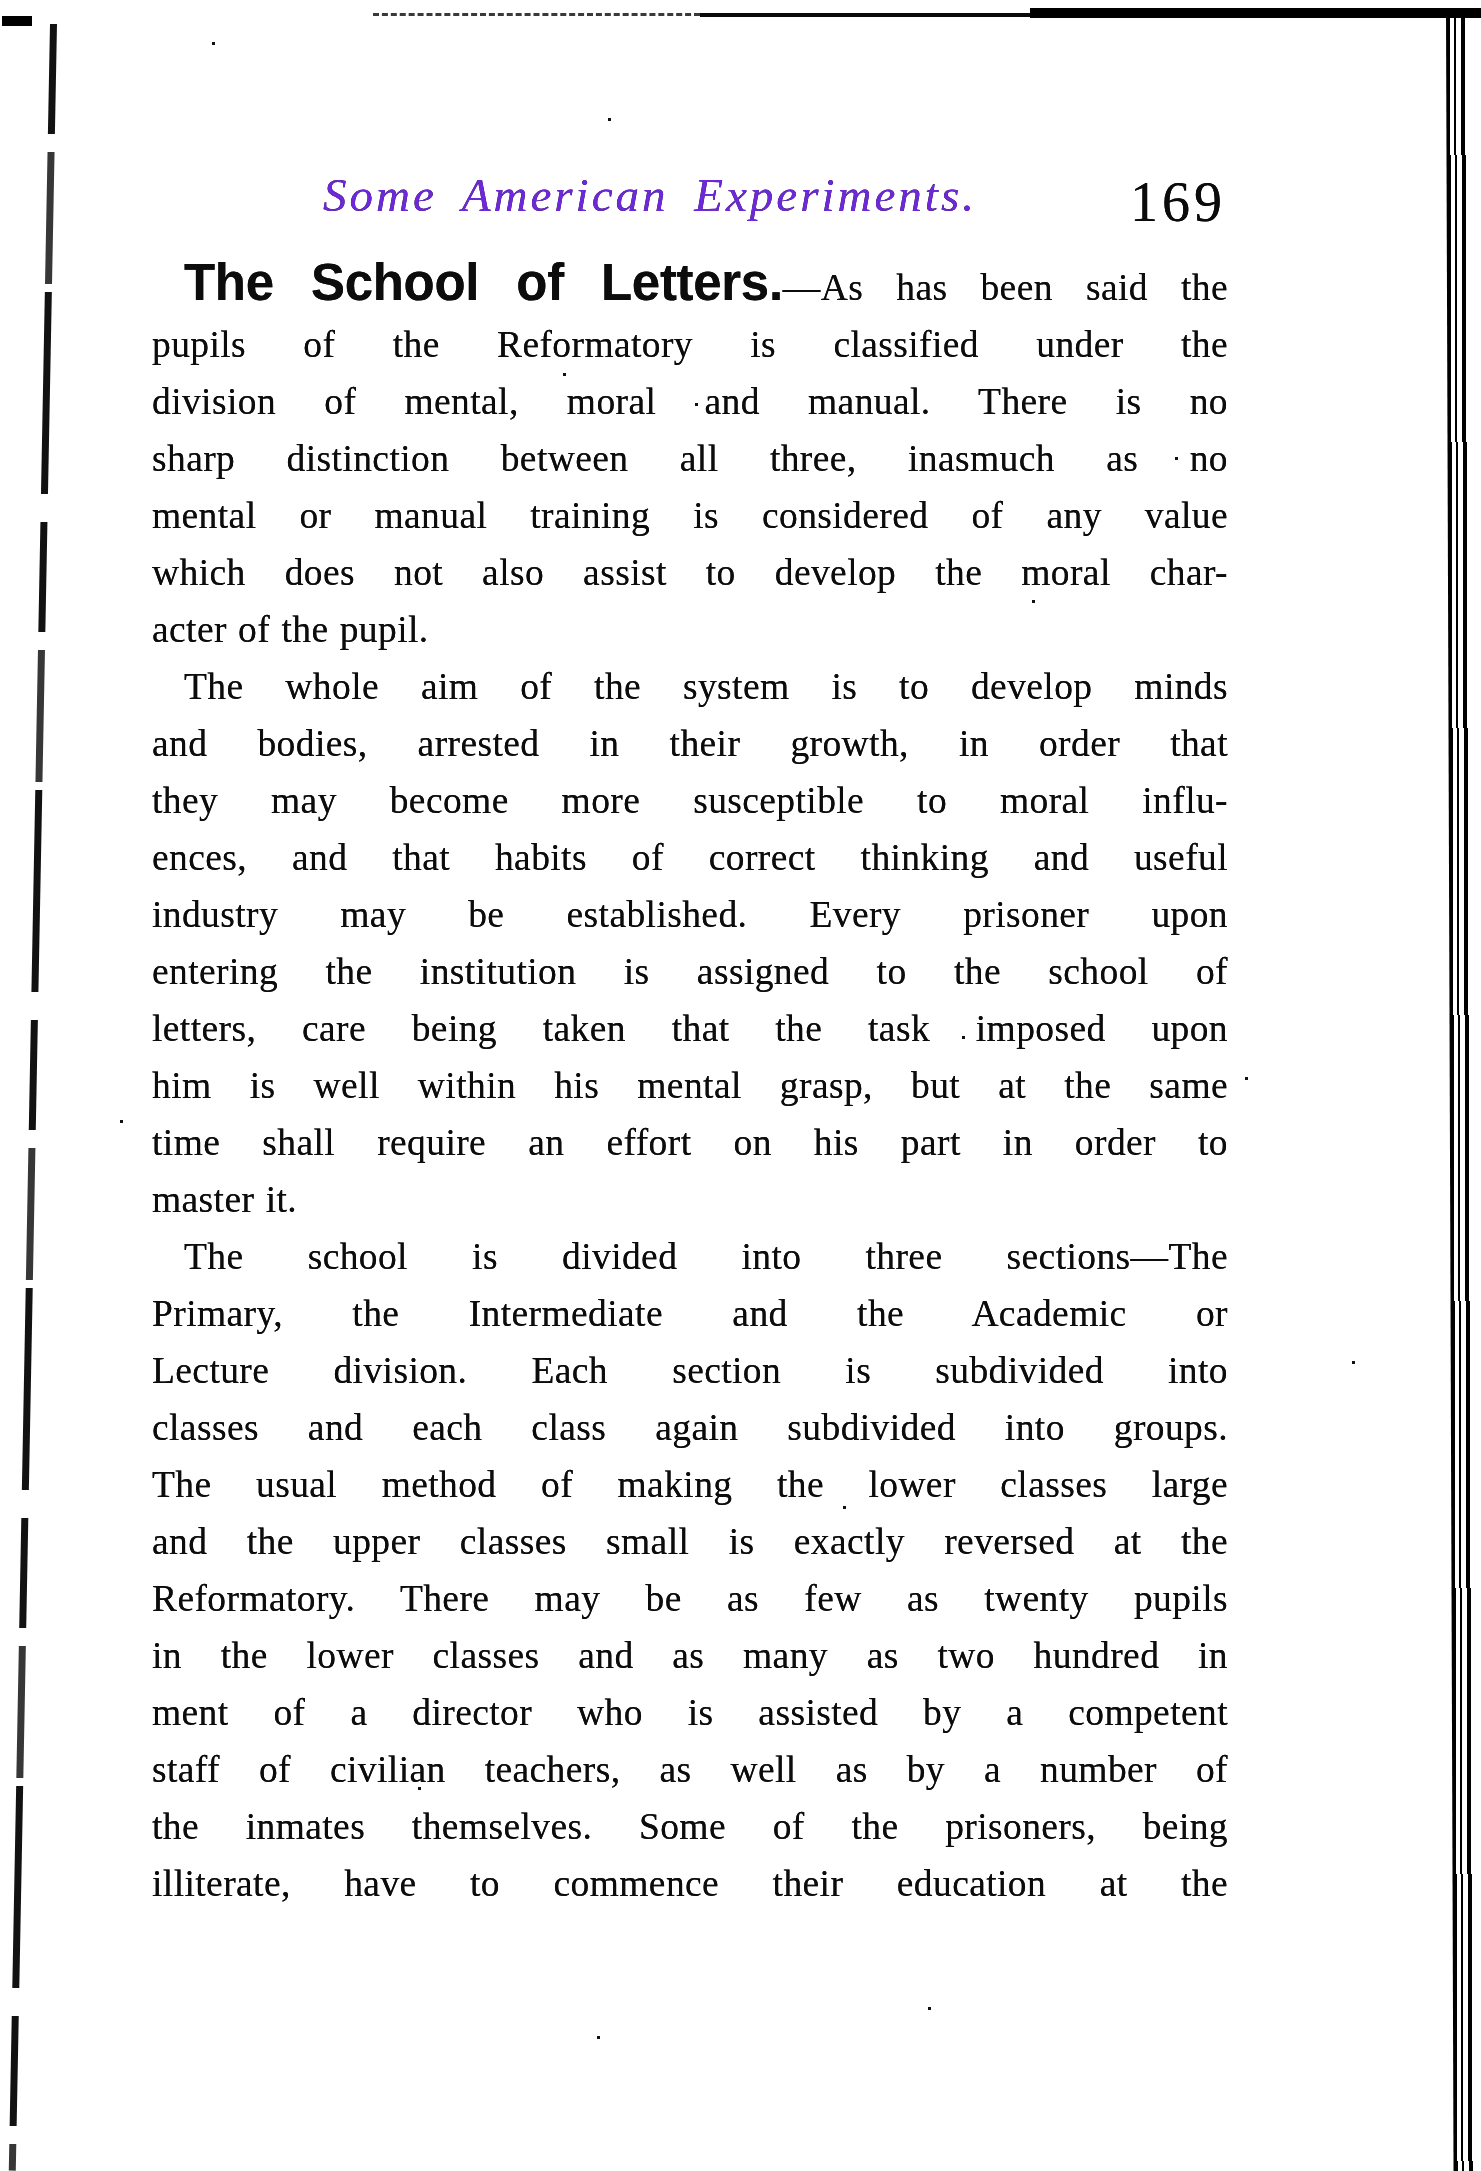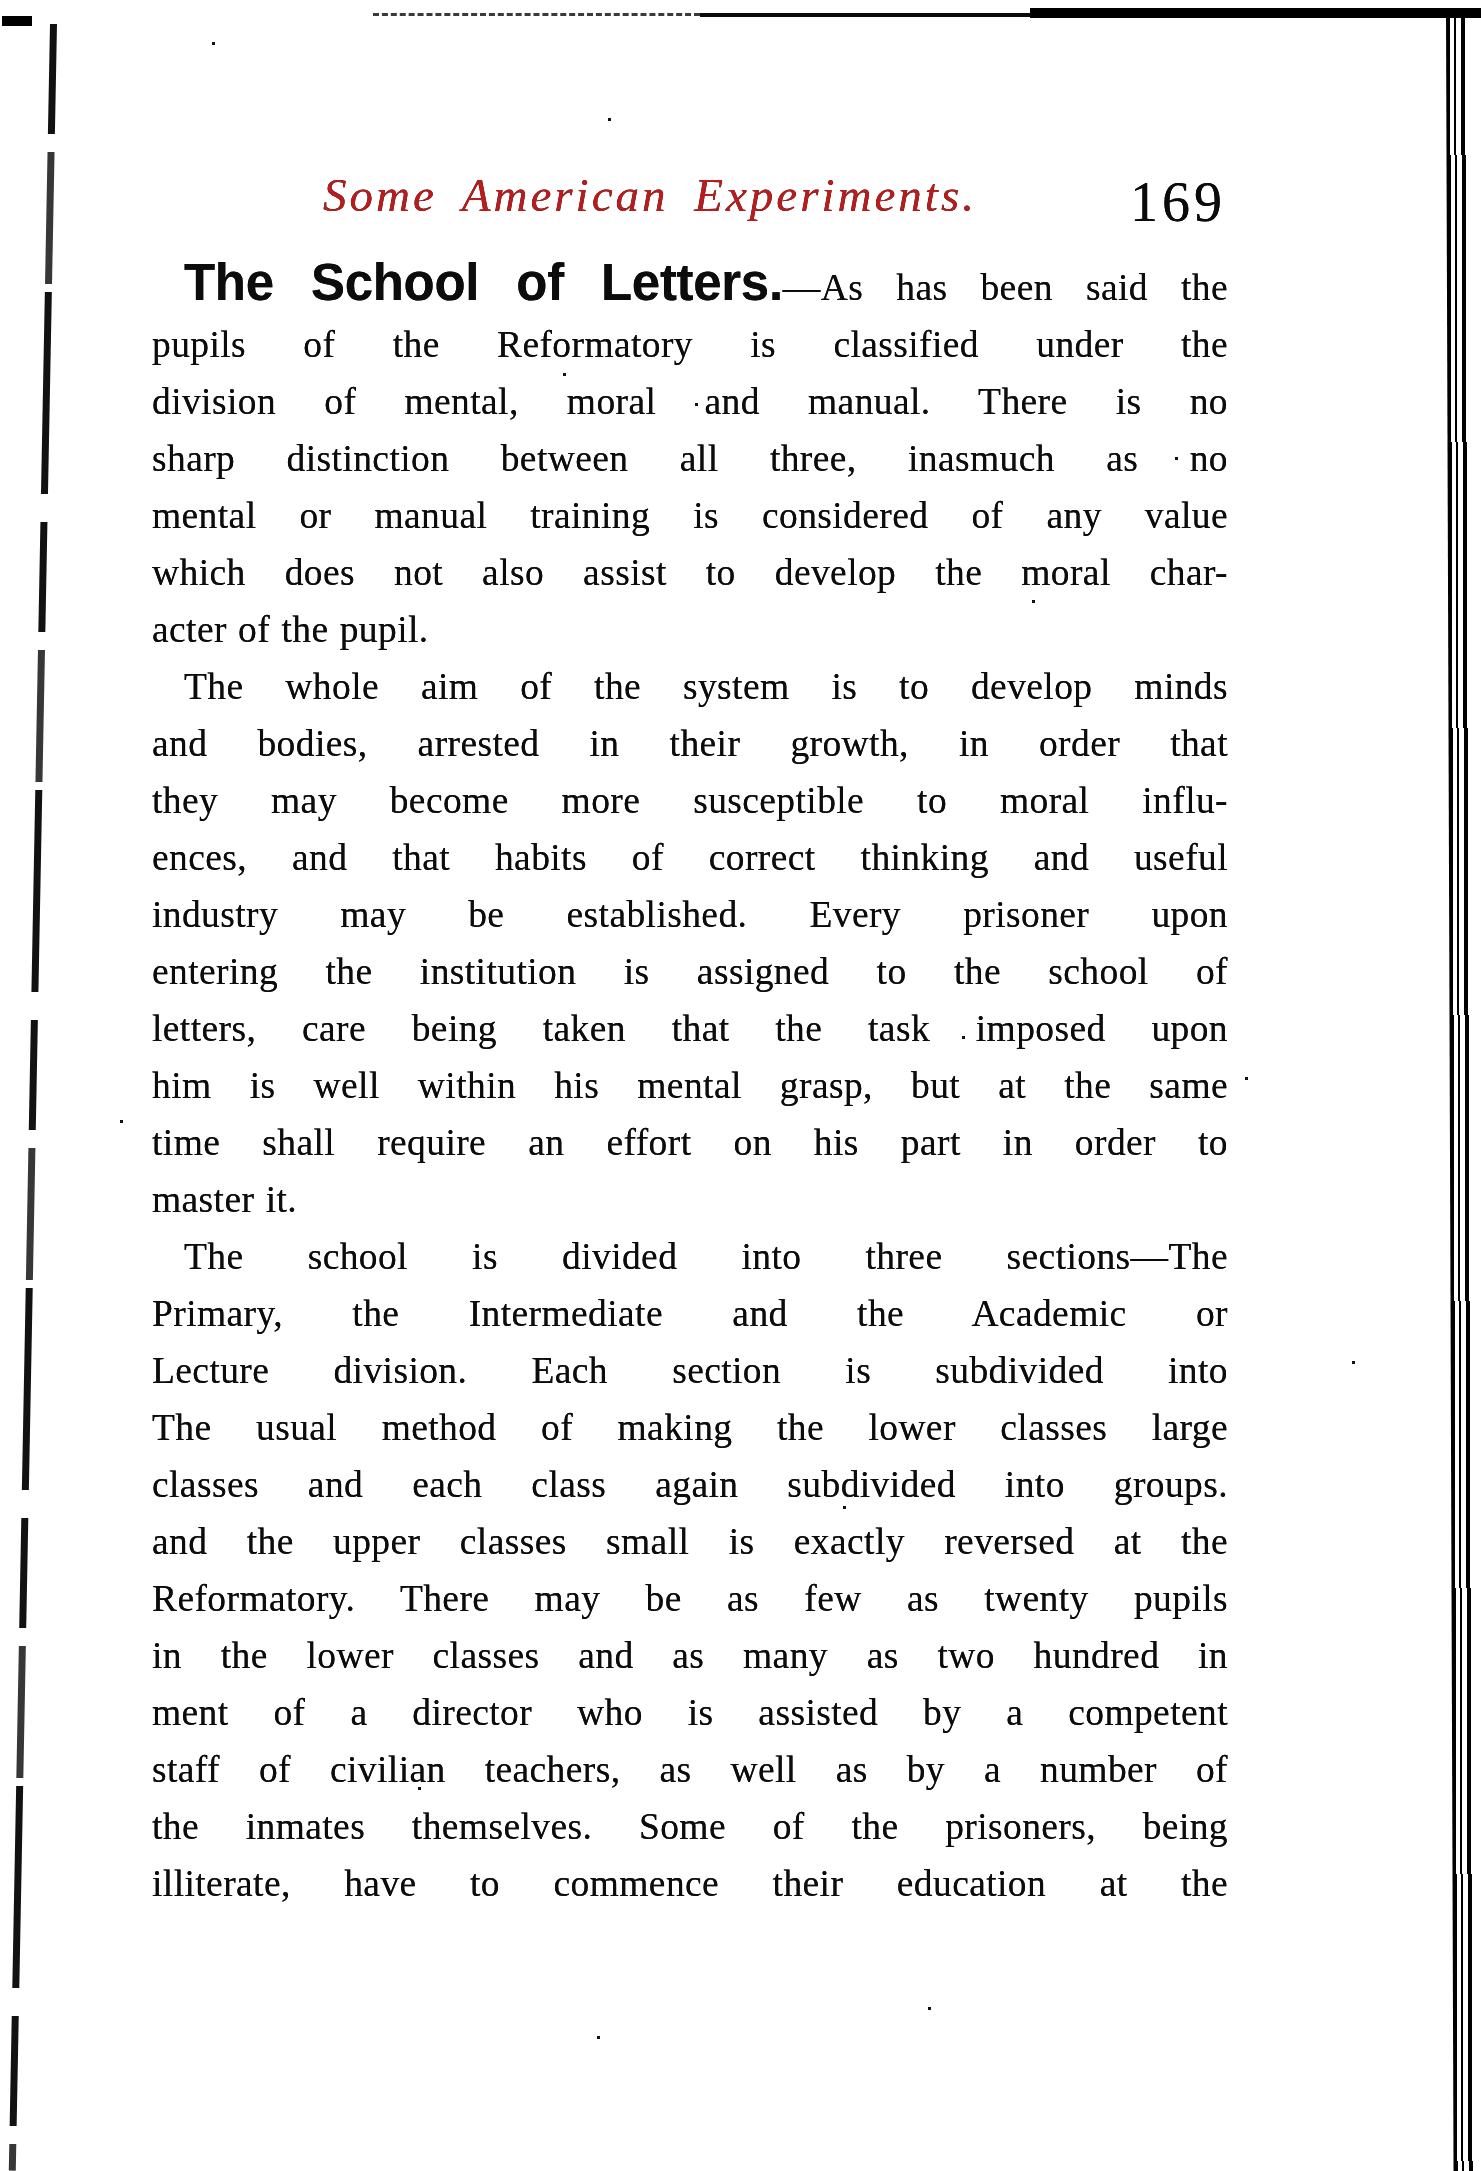--- a/index.html
+++ b/index.html
@@ -56,21 +56,21 @@
       843px 1506px 0 0 #111, 1352px 1361px 0 0 #111, 928px 2007px 0 0 #111,
       597px 2036px 0 0 #111, 120px 1120px 0 0 #111;
   }
 
   
   .header-row { position: absolute; left: 152px; top: 168px; width: 1076px; height: 60px; }
   .title {
     position: absolute; left: 0; right: 80px; top: 0;
     text-align: center; font-style: italic;
     font-size: 47px; letter-spacing: 3px; word-spacing: 11px;
-    color: #b91c1c;
+    color: #6d28d9;
     text-shadow: 0 0 .6px #000;
   }
   .page-num {
     position: absolute; right: 2px; top: 2px;
     font-size: 56px; letter-spacing: 4px; color: #0b0b0b;
     text-shadow: 0 0 .6px #000;
   }
 
   
   .body-text { position: absolute; left: 152px; top: 254px; width: 1076px; }
@@ -129,22 +129,22 @@
       <div class="line">letters, care being taken that the task imposed upon</div>
       <div class="line">him is well within his mental grasp, but at the same</div>
       <div class="line">time shall require an effort on his part in order to</div>
       <div class="line short">master it.</div>
     </div>
 
     <div class="para">
       <div class="line indent">The school is divided into three sections—The</div>
       <div class="line">Primary, the Intermediate and the Academic or</div>
       <div class="line">Lecture division.  Each section is subdivided into</div>
+      <div class="line">classes and each class again subdivided into groups.</div>
       <div class="line">The usual method of making the lower classes large</div>
-      <div class="line">classes and each class again subdivided into groups.</div>
       <div class="line">and the upper classes small is exactly reversed at the</div>
       <div class="line">Reformatory.  There may be as few as twenty pupils</div>
       <div class="line">in the lower classes and as many as two hundred in</div>
       <div class="line">ment of a director who is assisted by a competent</div>
       <div class="line">staff of civilian teachers, as well as by a number of</div>
       <div class="line">the inmates themselves.  Some of the prisoners, being</div>
       <div class="line">illiterate, have to commence their education at the</div>
     </div>
 
   </div>

